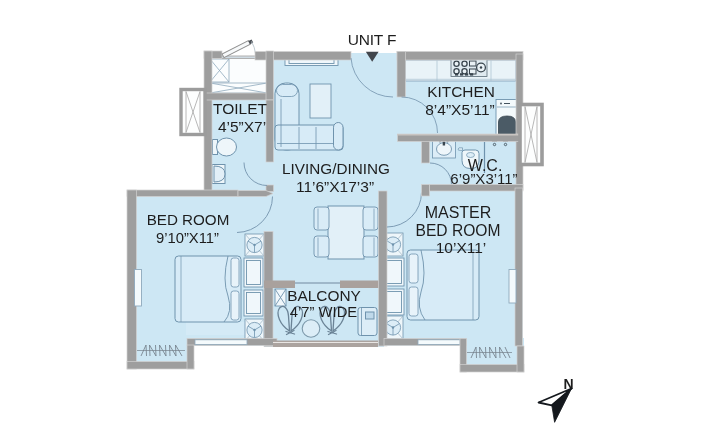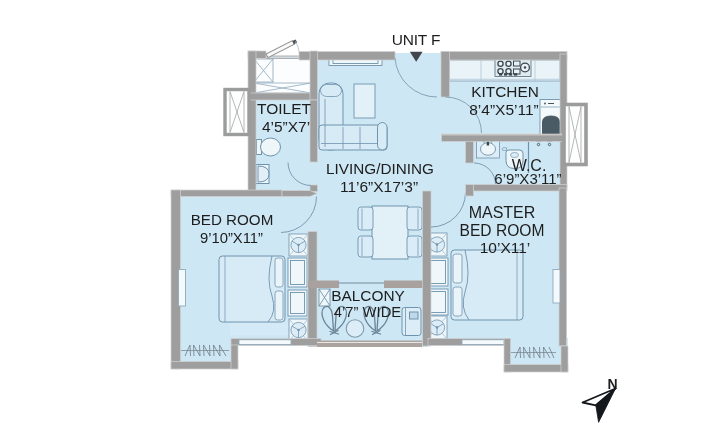--- a/index.html
+++ b/index.html
@@ -1,16 +1,16 @@
 <!DOCTYPE html>
 <html><head>
 <meta charset="utf-8">
 <style>
   html,body{margin:0;padding:0;background:#ffffff;-webkit-font-smoothing:antialiased;}
-  #plan{width:620px;height:437px;position:relative;font-family:"Liberation Sans",sans-serif;padding-left:44px;}
+  #plan{width:620px;height:437px;position:relative;font-family:"Liberation Sans",sans-serif;}
   svg{display:block;}
   text{font-family:"Liberation Sans",sans-serif;fill:#1d1d1d;}
 </style>
 </head>
 <body>
 <div id="plan">
 <svg width="720" height="437" viewBox="0 0 720 437">
 
 <rect x="0" y="0" width="720" height="437" fill="#ffffff"></rect>
 

